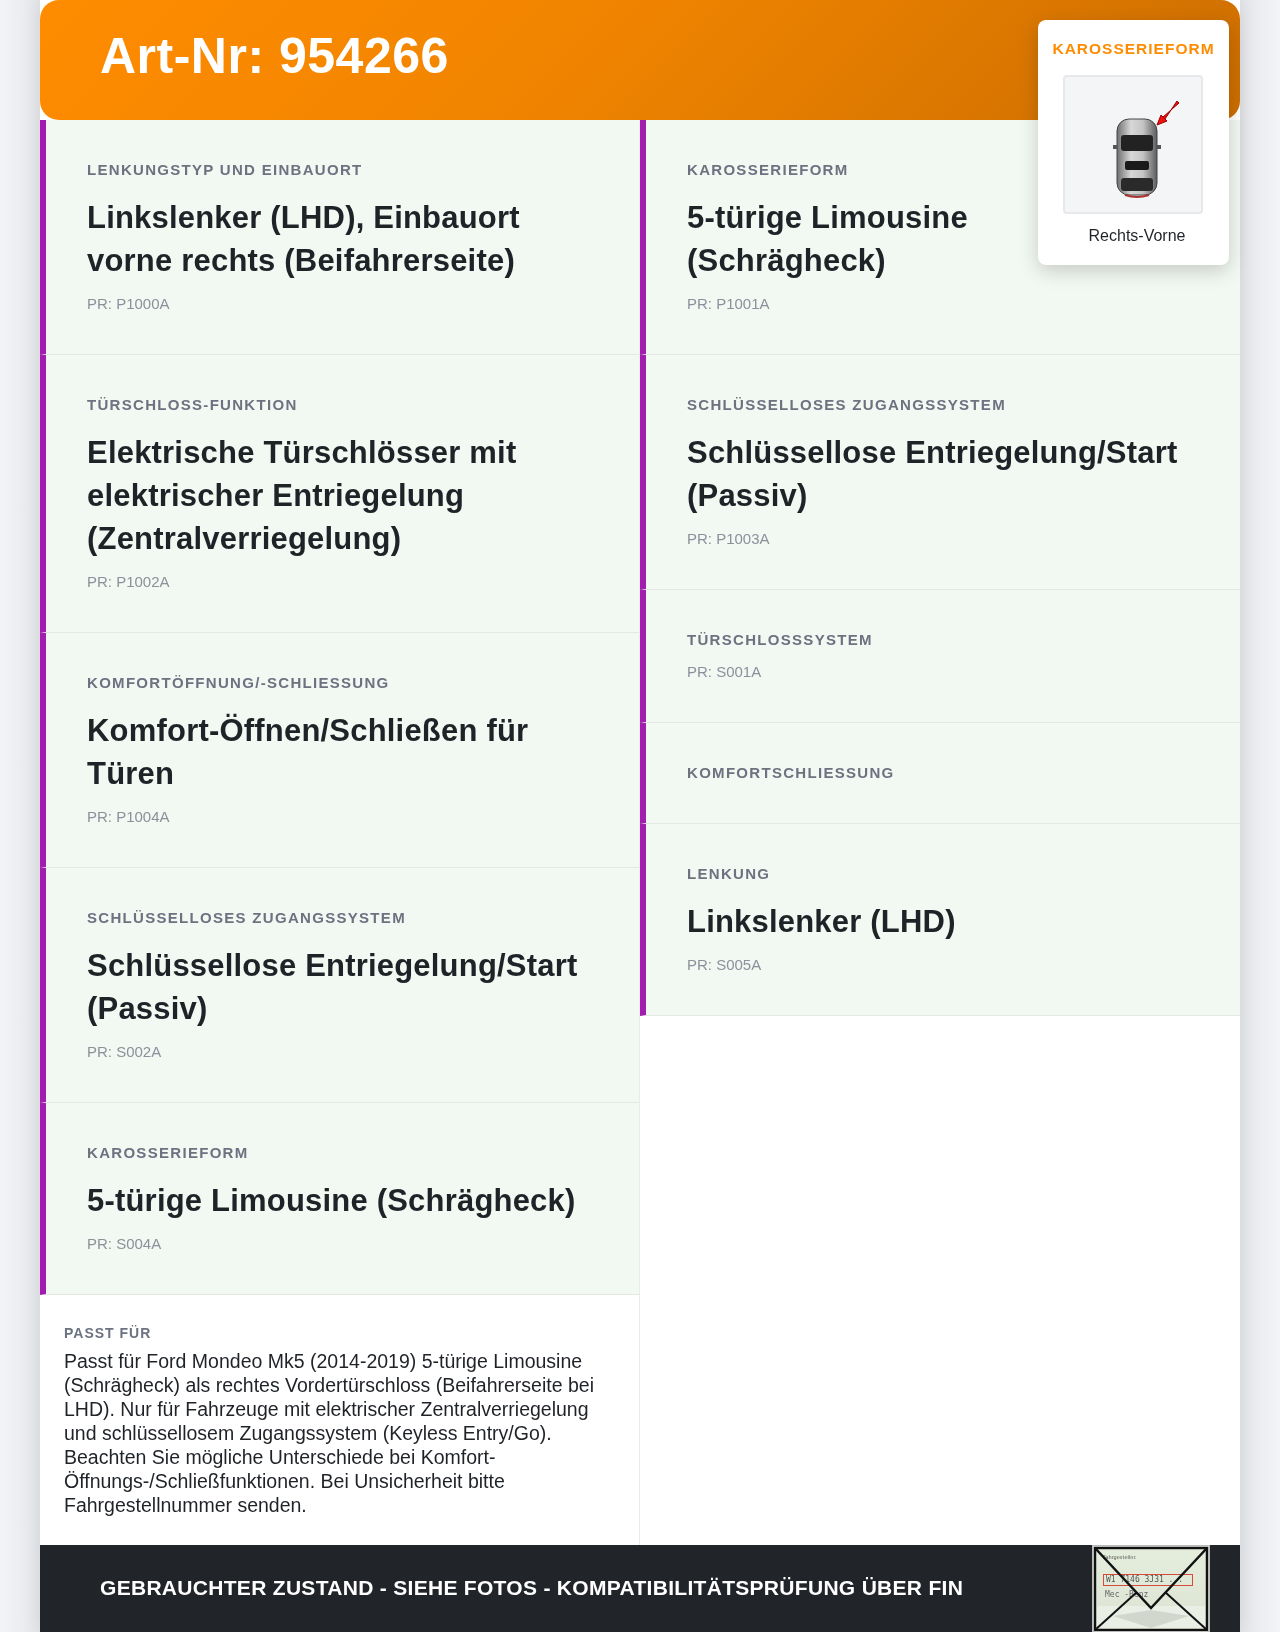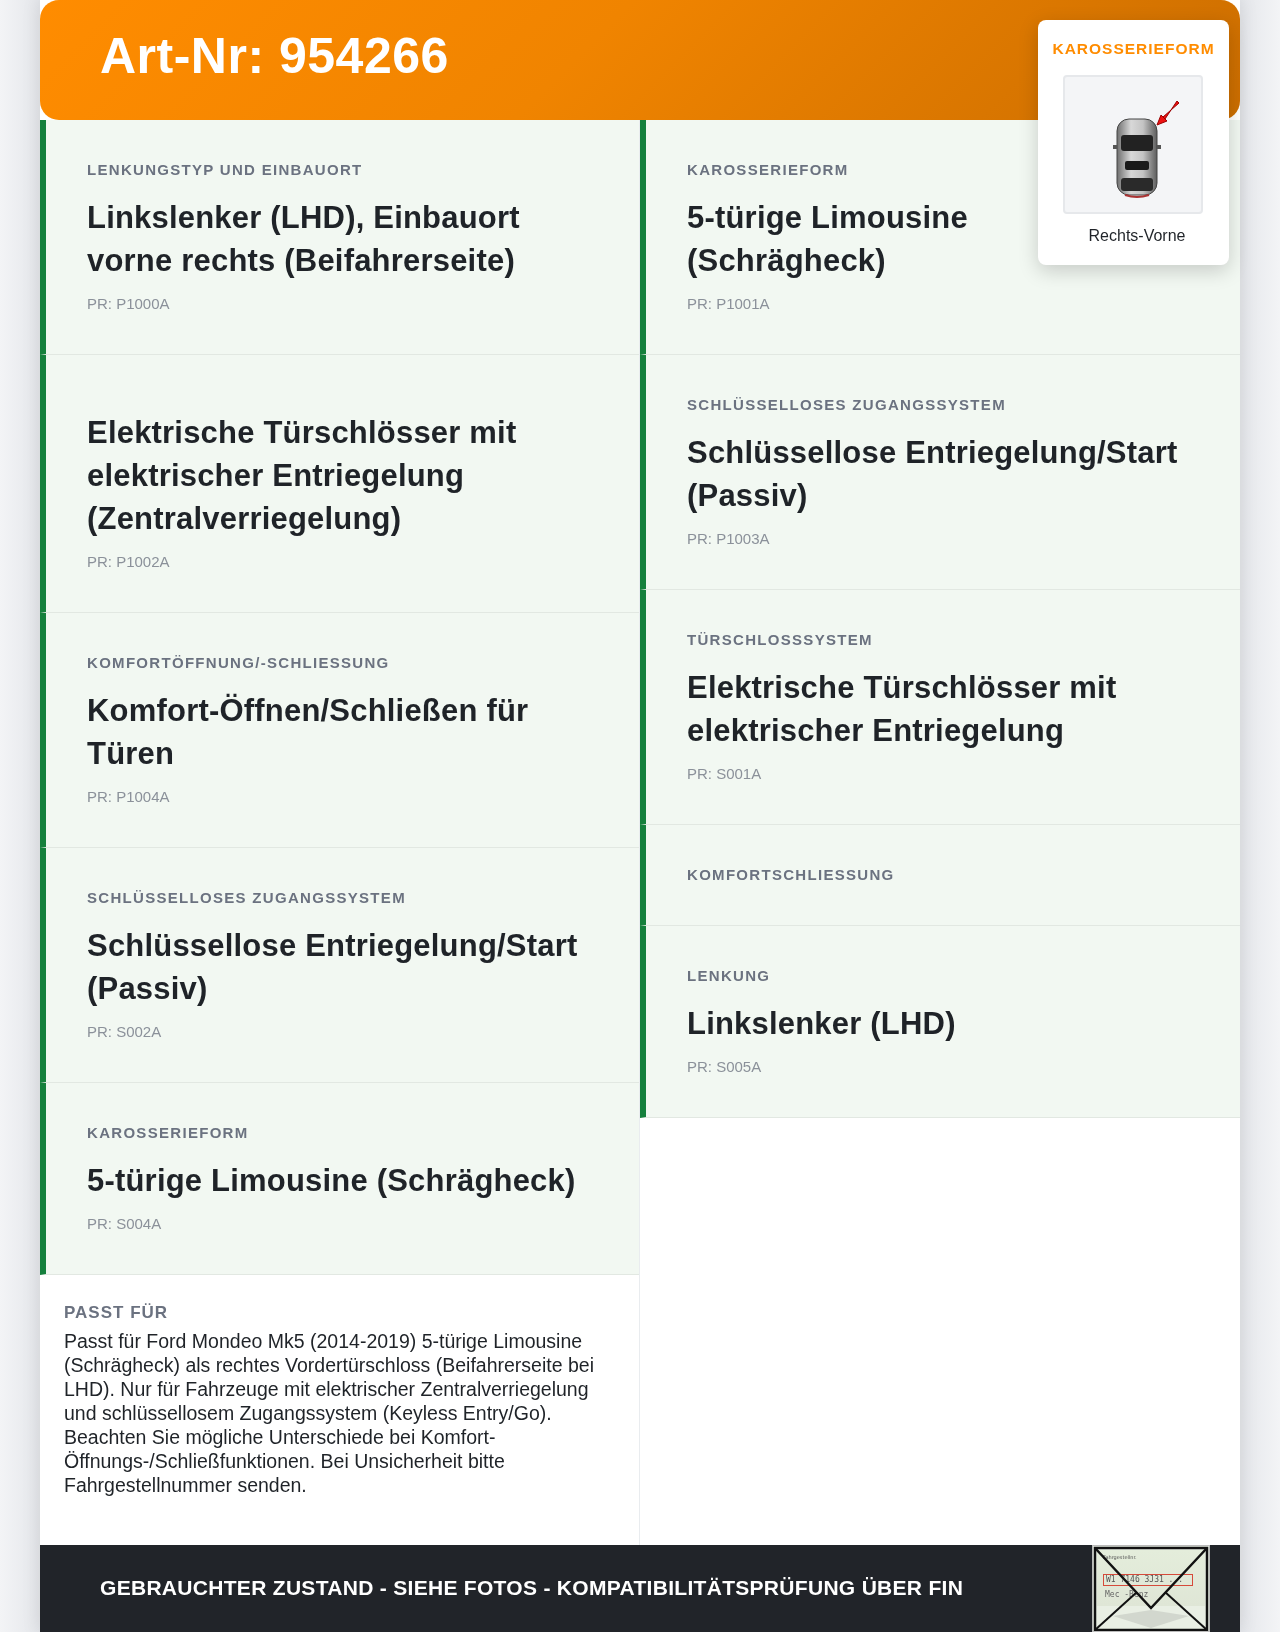--- a/index.html
+++ b/index.html
@@ -26,40 +26,40 @@
     line-height: 60px;
   }
   .cols {
     position: absolute; left: 0; top: 120px; width: 1200px;
     display: flex; align-items: flex-start;
   }
   .col { width: 600px; }
   .col-left { border-right: 1px solid #e9ecef; min-height: 1425px; }
   .card {
     background: #f2f8f2;
-    border-left: 6px solid #15803d;
+    border-left: 6px solid #a21caf;
     border-bottom: 1px solid #e2e8e2;
     padding: 40px 40px 40px 41px;
   }
   .card-label {
     font-size: 15px; font-weight: 700; letter-spacing: 1.3px;
     color: #6b7280; text-transform: uppercase; line-height: 20px;
   }
   .card-title {
     font-size: 31px; font-weight: 700; color: #1f2328;
     line-height: 43px; margin-top: 16px; letter-spacing: 0.2px;
   }
   .card-code {
     font-size: 15px; color: #8b919a; line-height: 20px; margin-top: 12px;
   }
   .fits {
     padding: 28px 24px 22px 24px;
   }
   .fits-label {
-    font-size: 17px; font-weight: 700; letter-spacing: 1px;
+    font-size: 14px; font-weight: 700; letter-spacing: 1px;
     color: #6b7280; text-transform: uppercase; line-height: 20px;
   }
   .fits-text {
     font-size: 19.5px; color: #1f2328; line-height: 24px; margin-top: 6px;
     font-weight: 500;
   }
   .footer {
     position: absolute; left: 0; top: 1545px; width: 1200px; height: 97px;
     background: #212429;
   }
@@ -112,20 +112,21 @@
   </div>
 
   <div class="cols">
     <div class="col col-left">
       <div class="card">
         <div class="card-label">LENKUNGSTYP UND EINBAUORT</div>
         <div class="card-title">Linkslenker (LHD), Einbauort vorne rechts (Beifahrerseite)</div>
         <div class="card-code">PR: P1000A</div>
       </div>
       <div class="card">
+        <div class="card-label">TÜRSCHLOSS-FUNKTION</div>
         <div class="card-title">Elektrische Türschlösser mit elektrischer Entriegelung (Zentralverriegelung)</div>
         <div class="card-code">PR: P1002A</div>
       </div>
       <div class="card">
         <div class="card-label">KOMFORTÖFFNUNG/-SCHLIESSUNG</div>
         <div class="card-title">Komfort-Öffnen/Schließen für Türen</div>
         <div class="card-code">PR: P1004A</div>
       </div>
       <div class="card">
         <div class="card-label">SCHLÜSSELLOSES ZUGANGSSYSTEM</div>
@@ -149,21 +150,20 @@
         <div class="card-title" style="padding-right:170px;">5-türige Limousine (Schrägheck)</div>
         <div class="card-code">PR: P1001A</div>
       </div>
       <div class="card">
         <div class="card-label">SCHLÜSSELLOSES ZUGANGSSYSTEM</div>
         <div class="card-title">Schlüssellose Entriegelung/Start (Passiv)</div>
         <div class="card-code">PR: P1003A</div>
       </div>
       <div class="card">
         <div class="card-label">TÜRSCHLOSSSYSTEM</div>
-        <div class="card-title">Elektrische Türschlösser mit elektrischer Entriegelung</div>
         <div class="card-code">PR: S001A</div>
       </div>
       <div class="card">
         <div class="card-label">KOMFORTSCHLIESSUNG</div>
       </div>
       <div class="card">
         <div class="card-label">LENKUNG</div>
         <div class="card-title">Linkslenker (LHD)</div>
         <div class="card-code">PR: S005A</div>
       </div>

